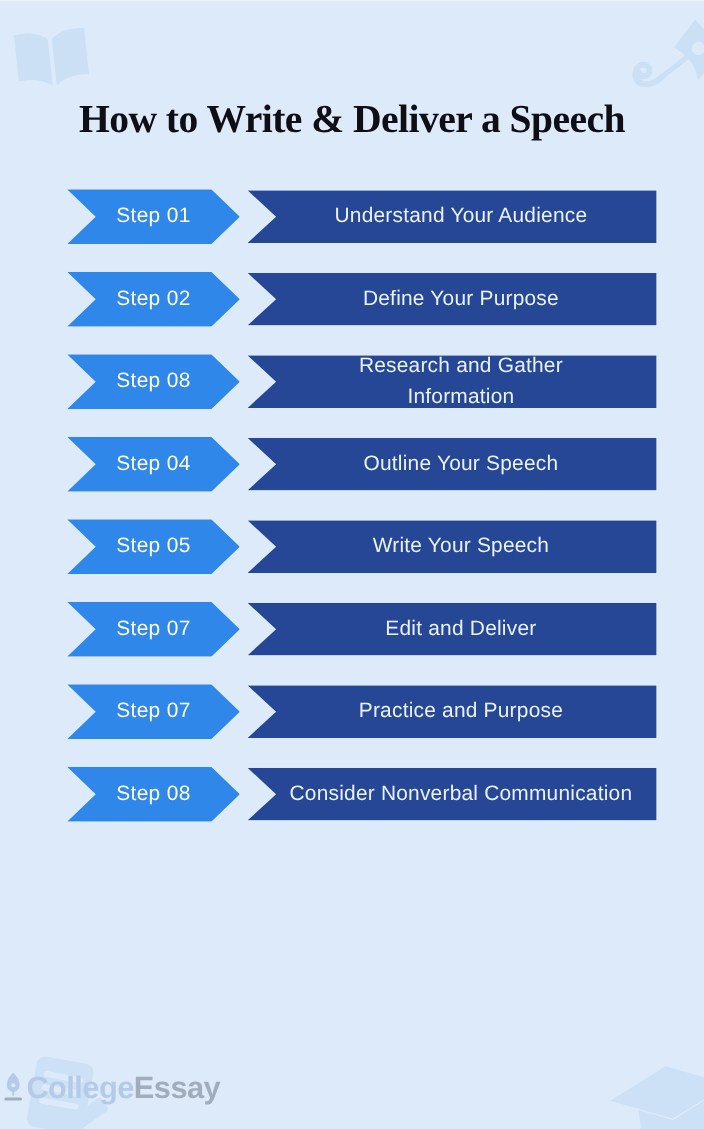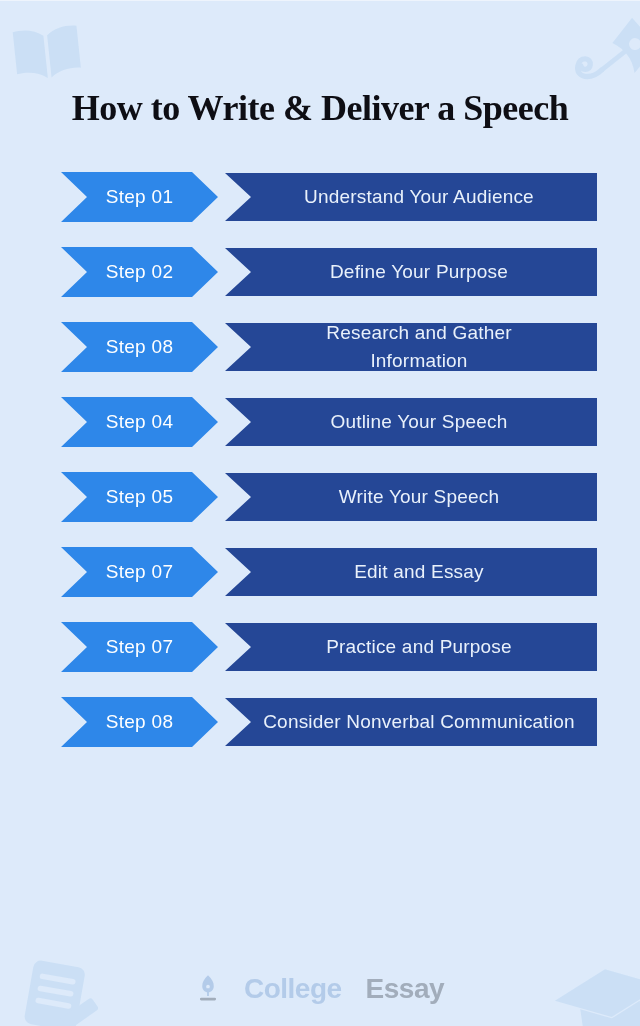--- a/index.html
+++ b/index.html
@@ -67,22 +67,22 @@
     color:var(--banner-text,#e9f1fb);
     font-size:19px;
     line-height:1.45;
     text-align:center;
     white-space:pre-line;
     letter-spacing:.2px;
   }
   
   .footer-logo{
     position:absolute;left:0;right:0;top:972px;
-    display:flex;align-items:center;justify-content:center;
-    gap:24px;
+    display:flex;align-items:center;
+    gap:0;
   }
   .footer-logo .nib{display:block;}
   .brand{font-weight:700;font-size:28px;letter-spacing:-0.5px;}
   .brand-college{color:var(--logo-college,#b3cbe9);}
   .brand-essay{color:var(--logo-essay,#a2adbb);}
 </style>
 </head>
 <body>
 
 <div class="page">
@@ -175,21 +175,21 @@
       <div class="step-banner">
         <span>Write Your Speech</span>
       </div>
     </div>
 
     <div class="step-row">
       <div class="step-ribbon">
         <span>Step 07</span>
       </div>
       <div class="step-banner">
-        <span>Edit and Essay</span>
+        <span>Edit and Deliver</span>
       </div>
     </div>
 
     <div class="step-row">
       <div class="step-ribbon">
         <span>Step 07</span>
       </div>
       <div class="step-banner">
         <span>Practice and Purpose</span>
       </div>

